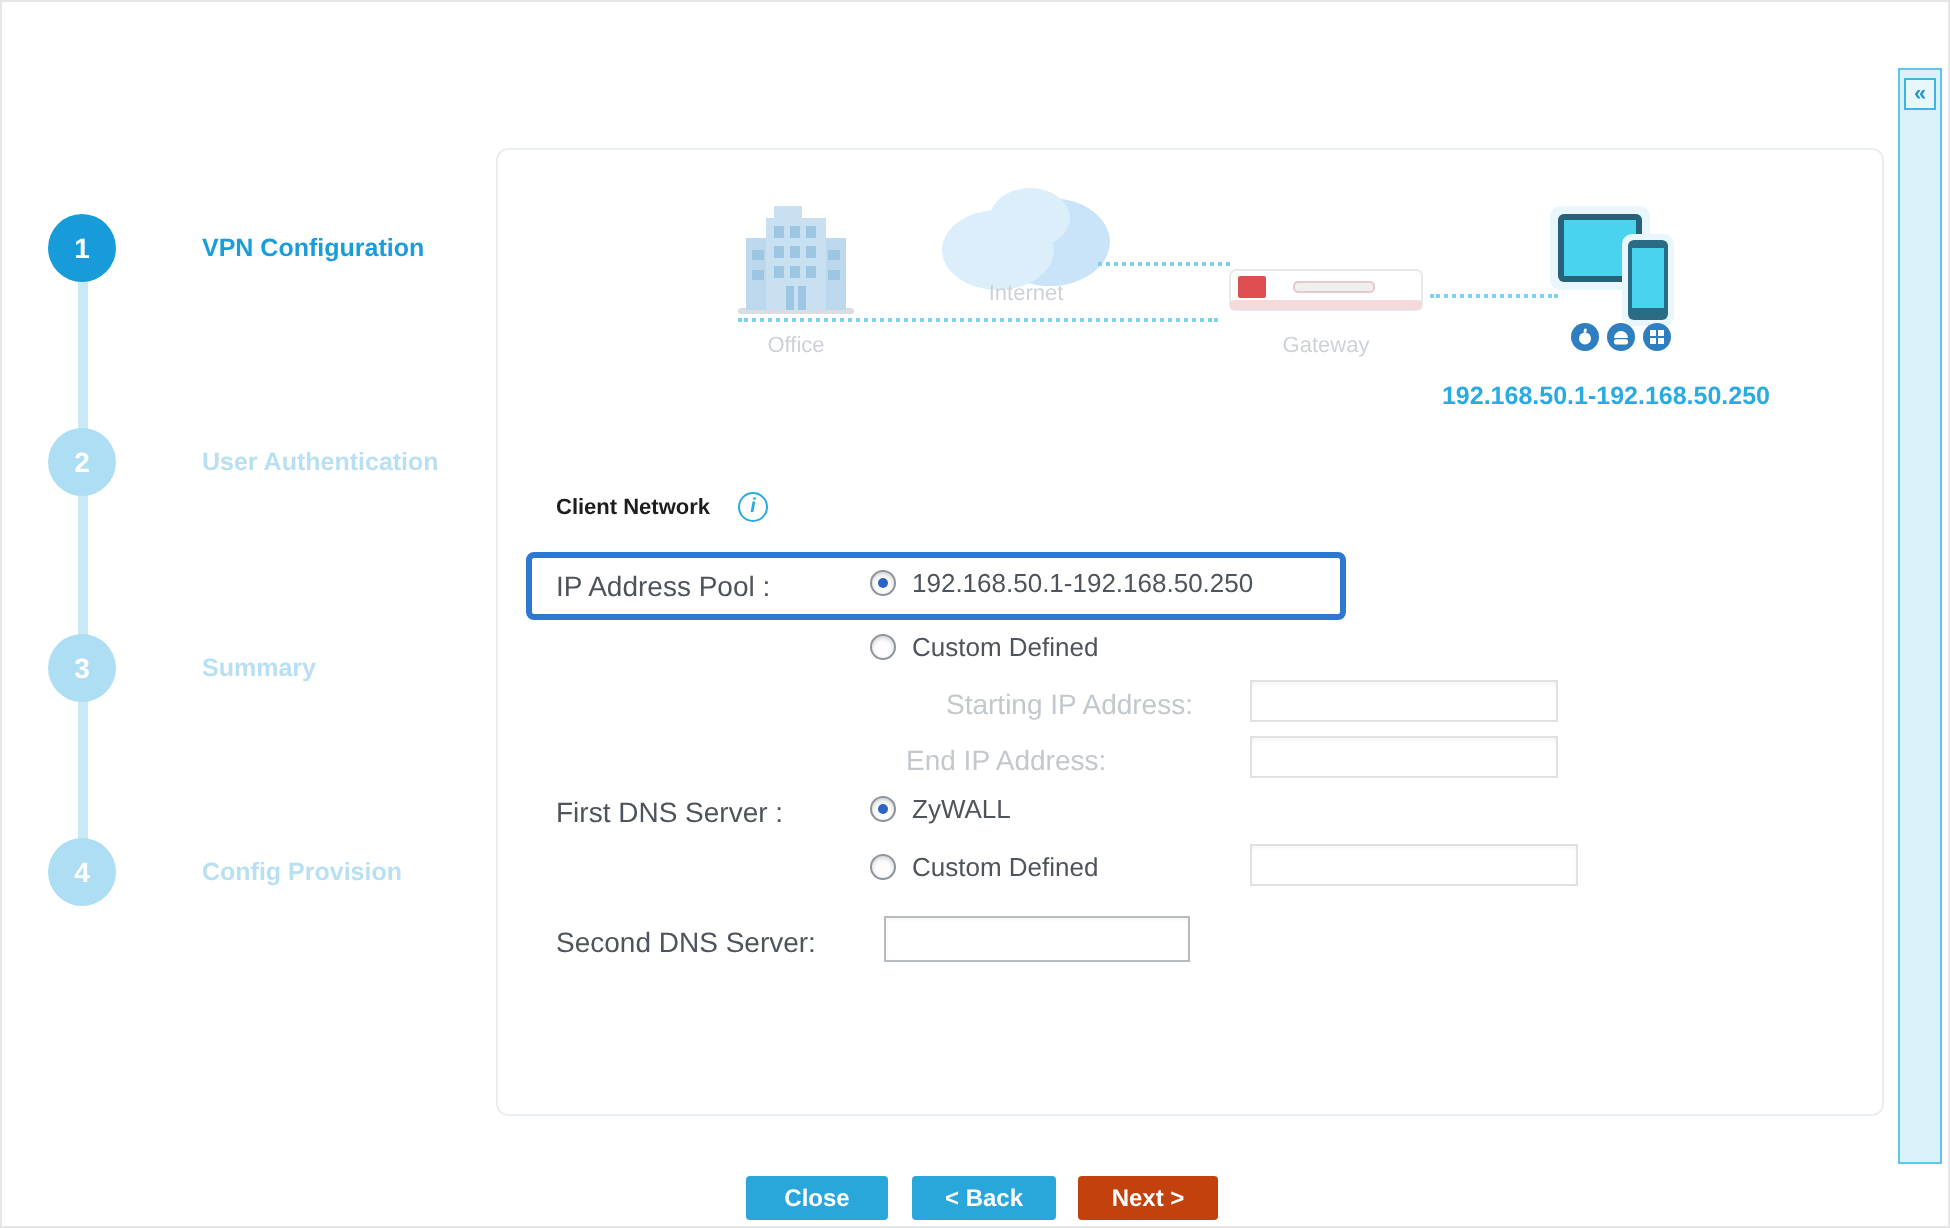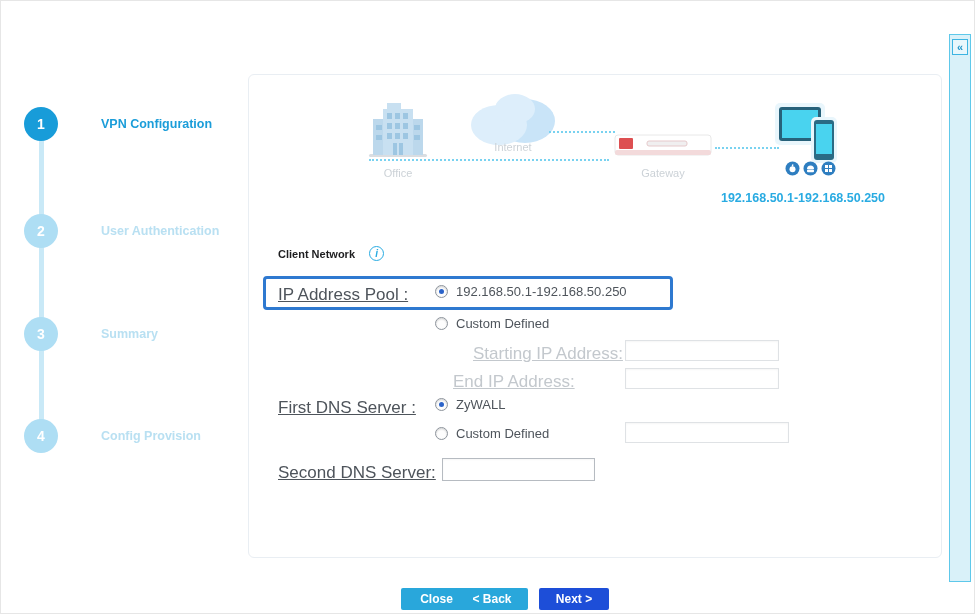--- a/index.html
+++ b/index.html
@@ -31,34 +31,34 @@
 
   
   .diag-label { color:#ccd2d7; font-size:11px; }
   .dotline { border-top:2px dotted #79d2f0; height:0; }
   .ip-range { color:#29abe2; font-weight:bold; font-size:12.5px; }
   .os-row { display:flex; gap:3px; }
 
   
   .section-title { color:#1d1d1f; font-weight:bold; font-size:11px; }
   .info-icon { width:15px; height:15px; border:1.5px solid #29abe2; border-radius:50%; color:#29abe2; font-size:10px; font-weight:bold; display:inline-flex; align-items:center; justify-content:center; font-style:italic; }
-  .flabel { color:#4e545b; font-size:17px;text-decoration:underline; }
+  .flabel { color:#4e545b; font-size:14px; }
   .flabel.dim { color:#c3c8cd; }
   .highlight-box { left:262px; top:275px; width:410px; height:34px; border:3px solid #2e79d0; border-radius:4px; background:#fff; }
   .radio { width:13px; height:13px; border-radius:50%; border:1px solid #8d949c; background:#fdfdfd; box-shadow:inset 0 1px 2px rgba(0,0,0,.18); position:relative; display:inline-block; flex:none; cursor:pointer; }
   .radio.checked::after { content:""; position:absolute; left:3px; top:3px; width:5px; height:5px; border-radius:50%; background:#2b63c9; }
   .radio-row { display:flex; align-items:center; gap:8px; }
   .radio-text { color:#4e545b; font-size:13px; }
   .tinput { border:1px solid #dfe2e5; background:#fff; height:21px; font-size:12px; color:#444; padding:0 4px; box-shadow:inset 0 1px 2px rgba(0,0,0,.04); }
   .tinput.strong { border-color:#b6bbc1; }
 
   
   .btn { height:22px; border:none; border-radius:2px; color:#fff; font-weight:bold; font-size:12px; font-family:"Liberation Sans",sans-serif; cursor:pointer; }
   .btn.cyan { background:#29a7db; }
-  .btn.dark { background:#1d4ed8; }
+  .btn.dark { background:#c2410c; }
 </style>
 </head>
 <body>
 
 <div class="stage">
 
 
   <div class="abs right-strip"></div>
   <div class="abs collapse-btn">«</div>
 
@@ -192,17 +192,17 @@
   </div>
   <div class="abs radio-row" style="left:434px; top:425px;">
     <span class="radio"></span>
     <span class="radio-text">Custom Defined</span>
   </div>
   <input class="abs tinput" style="left: 624px; top: 421px; width: 164px;" value="">
 
   <div class="abs flabel" style="left:277px; top:462px;">Second DNS Server:</div>
   <input class="abs tinput strong" style="left: 441px; top: 457px; width: 153px; height: 23px;" value="">
 
-  <button class="abs btn cyan" style="left:372px; top:587px; width:71px;margin-left:28px;">Close</button>
+  <button class="abs btn cyan" style="left:372px; top:587px; width:71px;">Close</button>
   <button class="abs btn cyan" style="left:455px; top:587px; width:72px;">&lt; Back</button>
   <button class="abs btn dark" style="left:538px; top:587px; width:70px;">Next &gt;</button>
 
 </div>
 
 </body></html>

